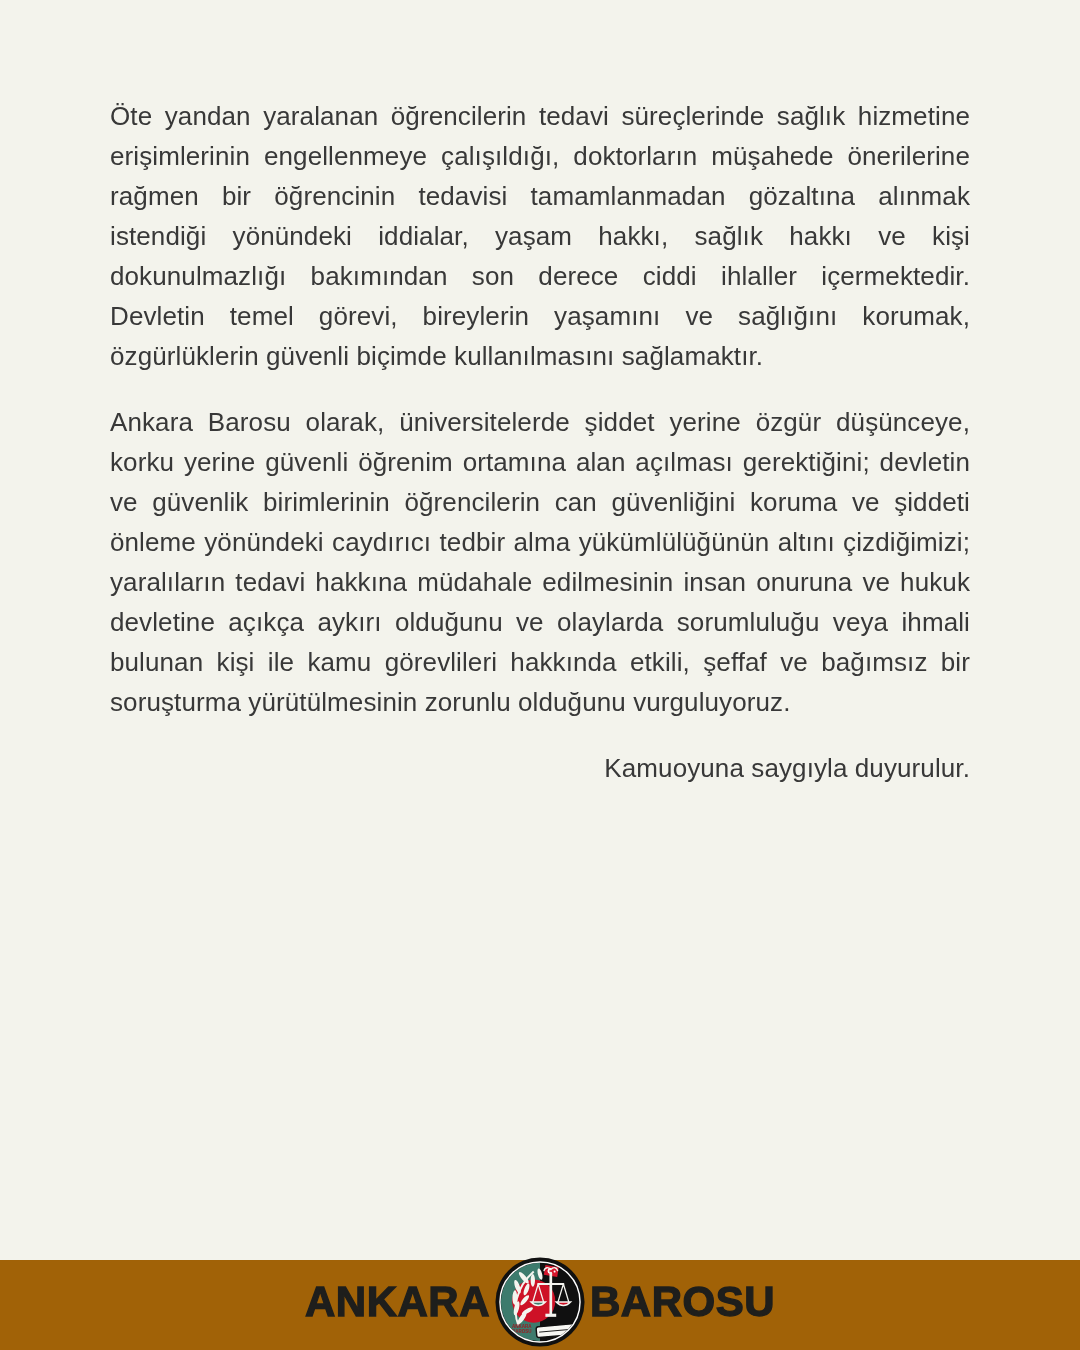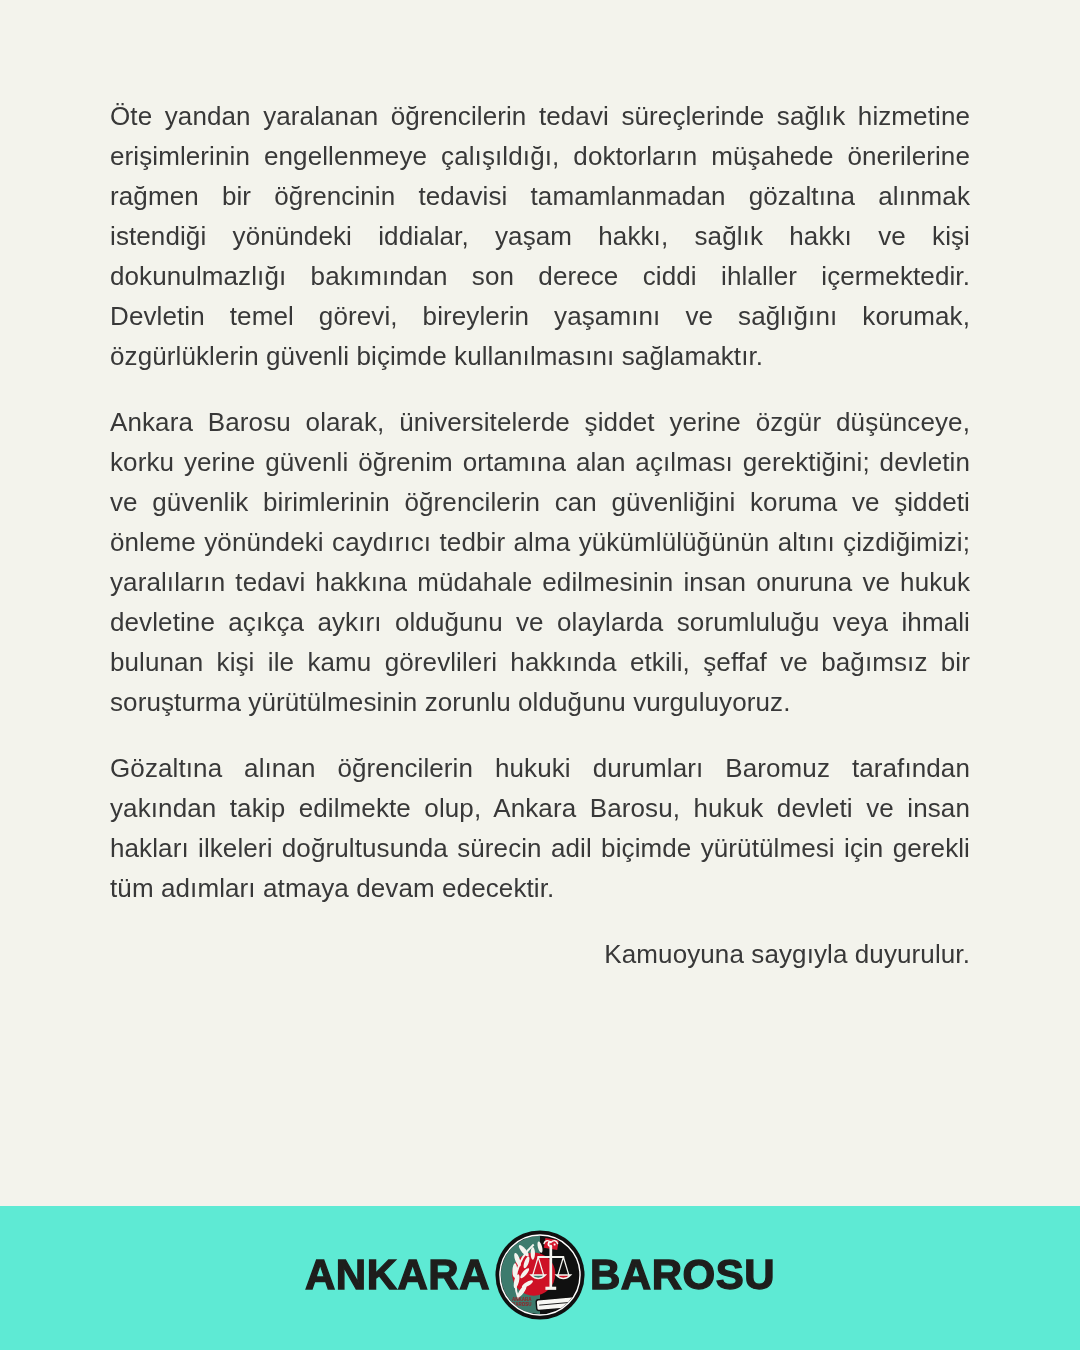--- a/index.html
+++ b/index.html
@@ -31,22 +31,22 @@
     color: #383838;
     text-align: justify;
     letter-spacing: 0.1px;
   }
   .para.closing {
     text-align: right;
     margin-top: 14px;
   }
   .footer {
     flex: 0 0 auto;
-    height: 144px;
-    background: #5eead4;
+    height: 90px;
+    background: #a16207;
     display: flex;
     align-items: center;
     justify-content: center;
   }
   .logo {
     display: flex;
     align-items: center;
     gap: 5px;
     transform: translateY(-3px);
   }
@@ -71,21 +71,20 @@
   }
 </style>
 </head>
 <body>
 
 <div class="page">
 
   <main class="content">
     <p class="para">Öte yandan yaralanan öğrencilerin tedavi süreçlerinde sağlık hizmetine erişimlerinin engellenmeye çalışıldığı, doktorların müşahede önerilerine rağmen bir öğrencinin tedavisi tamamlanmadan gözaltına alınmak istendiği yönündeki iddialar, yaşam hakkı, sağlık hakkı ve kişi dokunulmazlığı bakımından son derece ciddi ihlaller içermektedir. Devletin temel görevi, bireylerin yaşamını ve sağlığını korumak, özgürlüklerin güvenli biçimde kullanılmasını sağlamaktır.</p>
     <p class="para">Ankara Barosu olarak, üniversitelerde şiddet yerine özgür düşünceye, korku yerine güvenli öğrenim ortamına alan açılması gerektiğini; devletin ve güvenlik birimlerinin öğrencilerin can güvenliğini koruma ve şiddeti önleme yönündeki caydırıcı tedbir alma yükümlülüğünün altını çizdiğimizi; yaralıların tedavi hakkına müdahale edilmesinin insan onuruna ve hukuk devletine açıkça aykırı olduğunu ve olaylarda sorumluluğu veya ihmali bulunan kişi ile kamu görevlileri hakkında etkili, şeffaf ve bağımsız bir soruşturma yürütülmesinin zorunlu olduğunu vurguluyoruz.</p>
-    <p class="para">Gözaltına alınan öğrencilerin hukuki durumları Baromuz tarafından yakından takip edilmekte olup, Ankara Barosu, hukuk devleti ve insan hakları ilkeleri doğrultusunda sürecin adil biçimde yürütülmesi için gerekli tüm adımları atmaya devam edecektir.</p>
     <p class="para closing">Kamuoyuna saygıyla duyurulur.</p>
   </main>
 
   <footer class="footer">
     <div class="logo">
       <span class="logo-word">ANKARA</span>
 
       <span class="emblem">
         <svg viewBox="0 0 100 100" aria-hidden="true">
 

